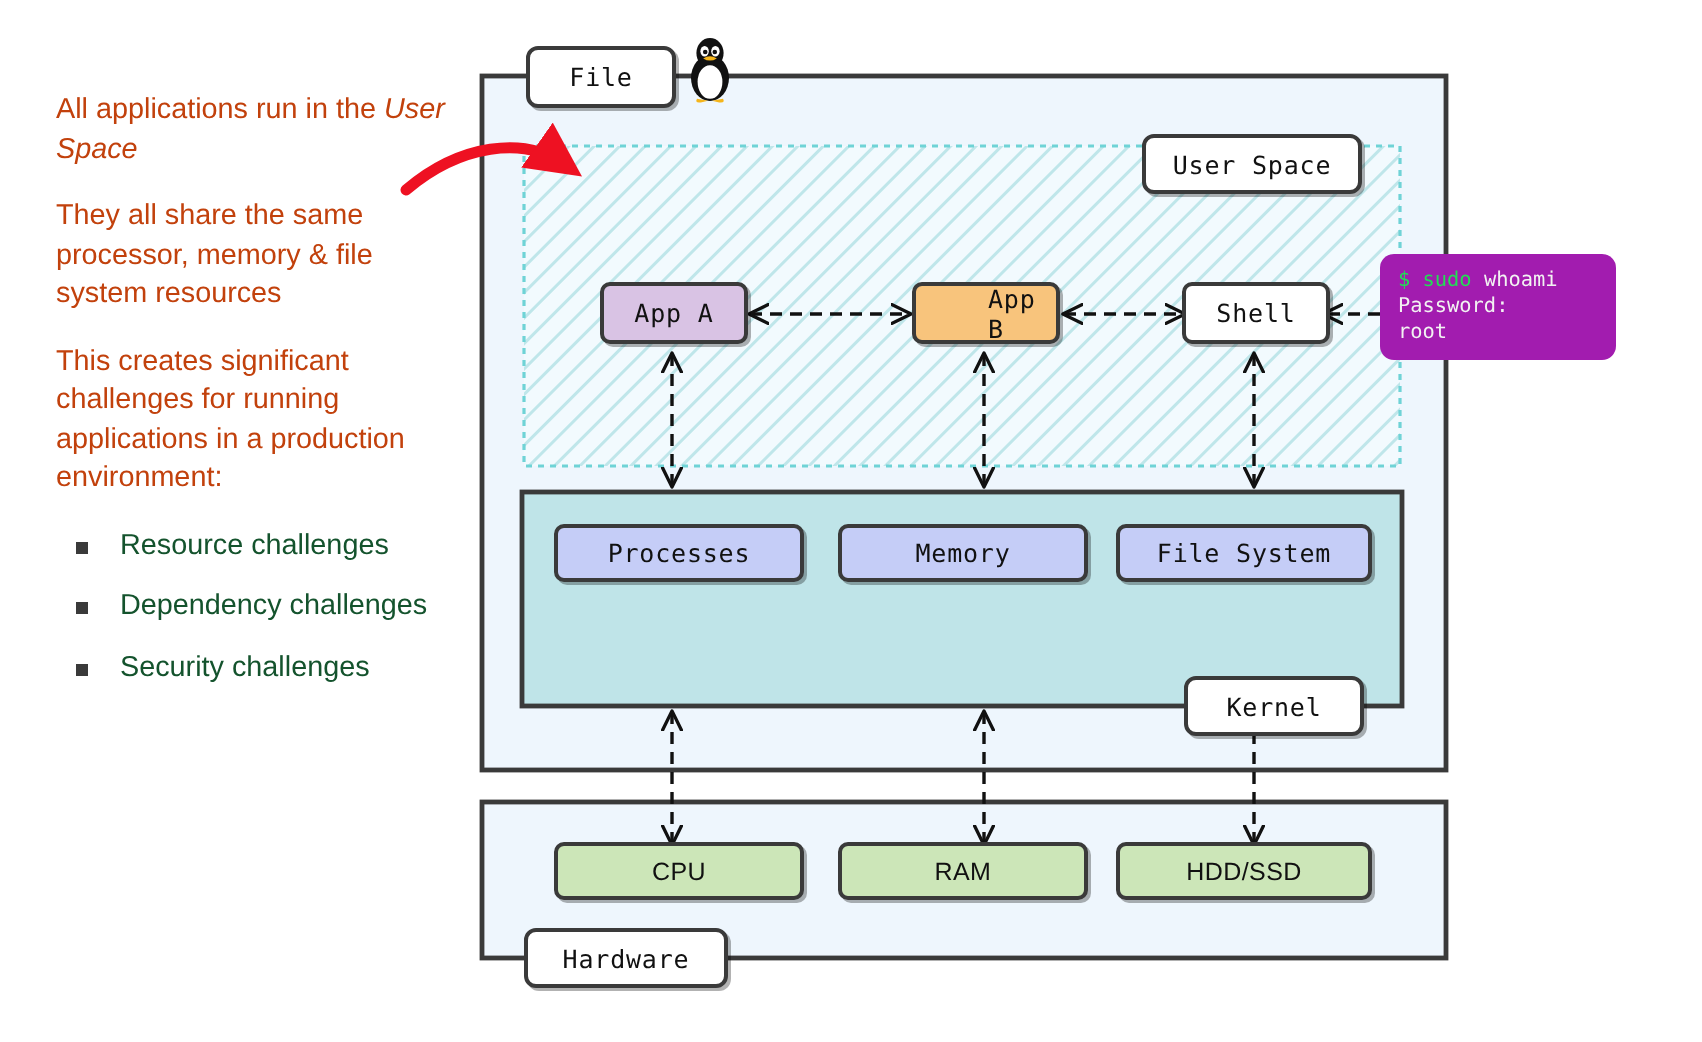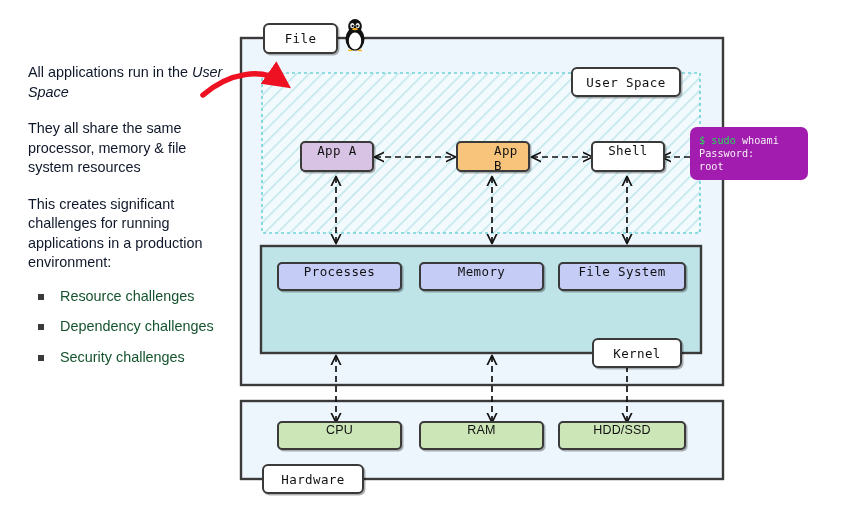--- a/index.html
+++ b/index.html
@@ -19,22 +19,22 @@
   
   #text-panel {
     position: absolute;
     left: 28px;
     top: 46px;
     width: 196px;
   }
   .para {
     font-size: 14.4px;
     line-height: 19.5px;
-    color: #0f172a;
-    margin: 17px 0 14px 0;
+    color: #c2410c;
+    margin: 0 0 14px 0;
   }
   .para em {
     font-style: italic;
   }
   #bullet-list {
     list-style: none;
     margin: 6px 0 0 0;
     padding: 0;
   }
   #bullet-list li {
@@ -68,20 +68,21 @@
     top: 0;
   }
 
   
   .node {
     position: absolute;
     box-sizing: border-box;
     border: 2px solid #3a3a3a;
     border-radius: 5px;
     display: flex;
+    align-items: center;
     justify-content: center;
     font-family: "DejaVu Sans Mono", "Liberation Mono", monospace;
     font-size: 12.5px;
     letter-spacing: 0.4px;
     color: #111111;
     background: #ffffff;
     box-shadow: 1.5px 1.5px 0 rgba(0,0,0,0.30);
   }
 
   

